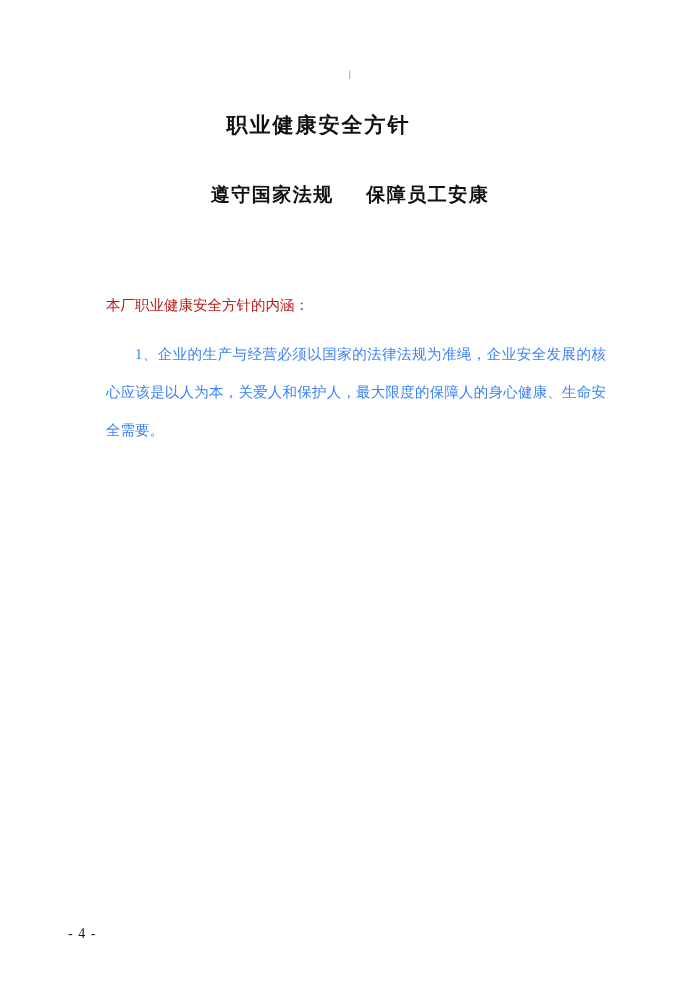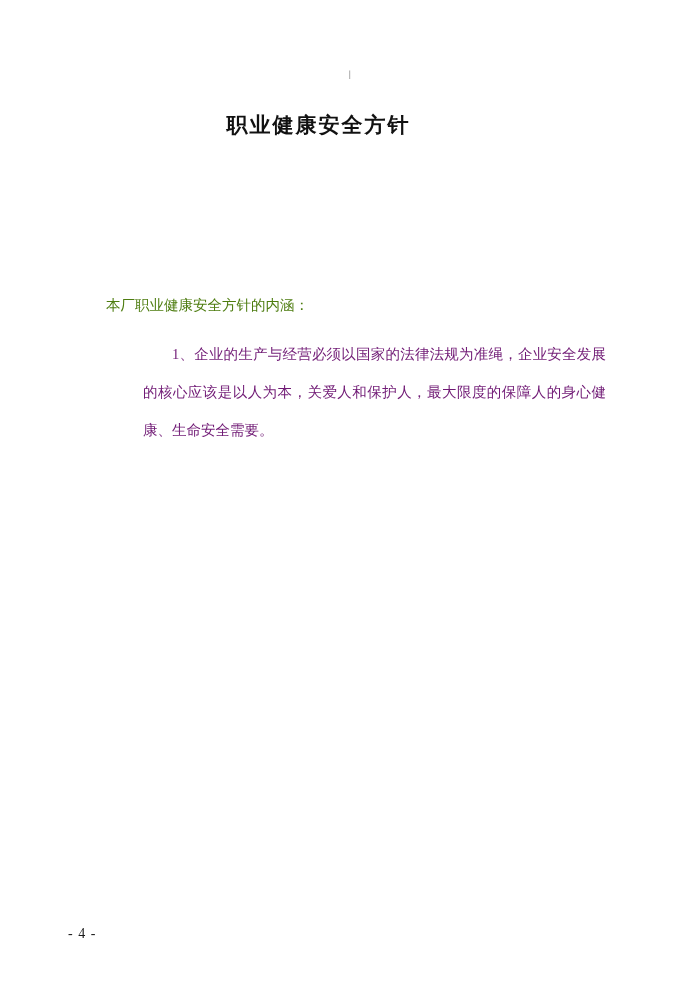--- a/index.html
+++ b/index.html
@@ -63,51 +63,51 @@
   }
   .body-block {
     position: absolute;
     top: 290px;
     left: 106px;
     width: 500px;
   }
   .lead-line {
     font-size: 14.5px;
     line-height: 30px;
-    color: #4d7c0f;
+    color: #b91c1c;
     margin-bottom: 8px;
   }
   .para {
     font-size: 14.5px;
     line-height: 38px;
-    color: #701a75;
+    color: #3b82f6;
     text-align: justify;
     text-indent: 29px;
     margin-bottom: 2px;
-    margin-left: 37px;
   }
   .footer-pagenum {
     position: absolute;
     bottom: 48px;
     left: 68px;
     font-size: 14px;
     color: #1a1a1a;
     letter-spacing: 1px;
   }
 </style>
 </head>
 <body>
 
 <div class="page">
 
   <div class="top-mark">丨</div>
 
   <h1 class="doc-title">职业健康安全方针</h1>
 
   <div class="slogan-block">
+    <div class="slogan-line">遵守国家法规    保障员工安康</div>
   </div>
 
   <div class="body-block">
     <div class="lead-line">本厂职业健康安全方针的内涵：</div>
     <p class="para">1、企业的生产与经营必须以国家的法律法规为准绳，企业安全发展的核心应该是以人为本，关爱人和保护人，最大限度的保障人的身心健康、生命安全需要。</p>
   </div>
 
   <div class="footer-pagenum">- 4 -</div>
 
 </div>

